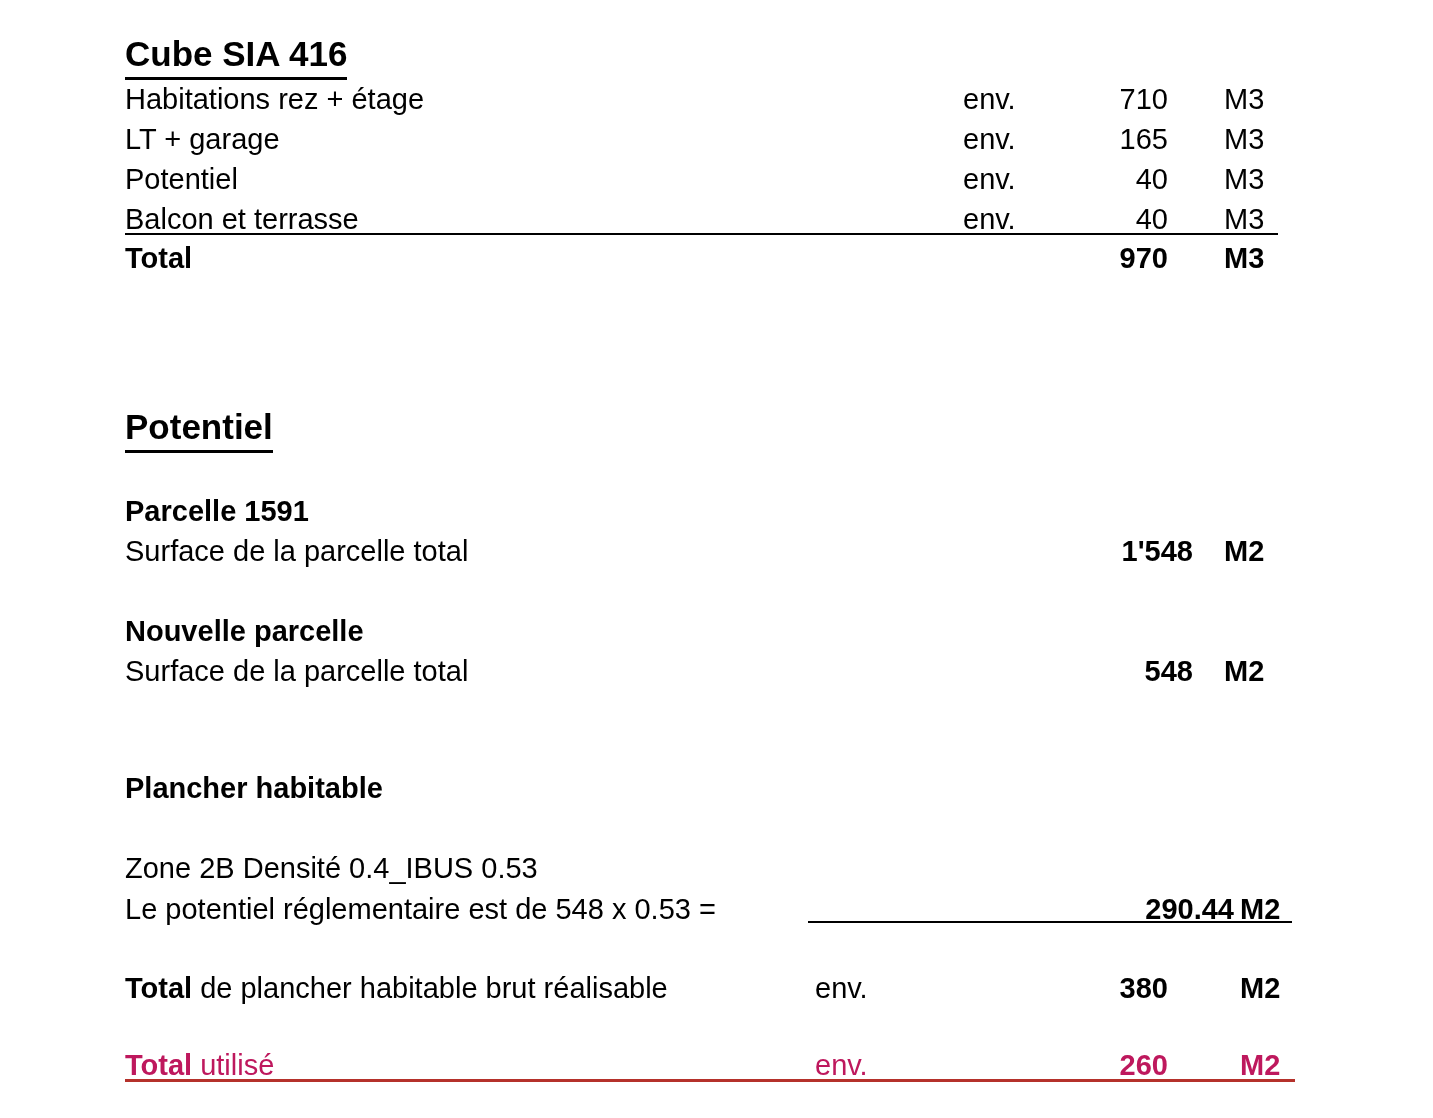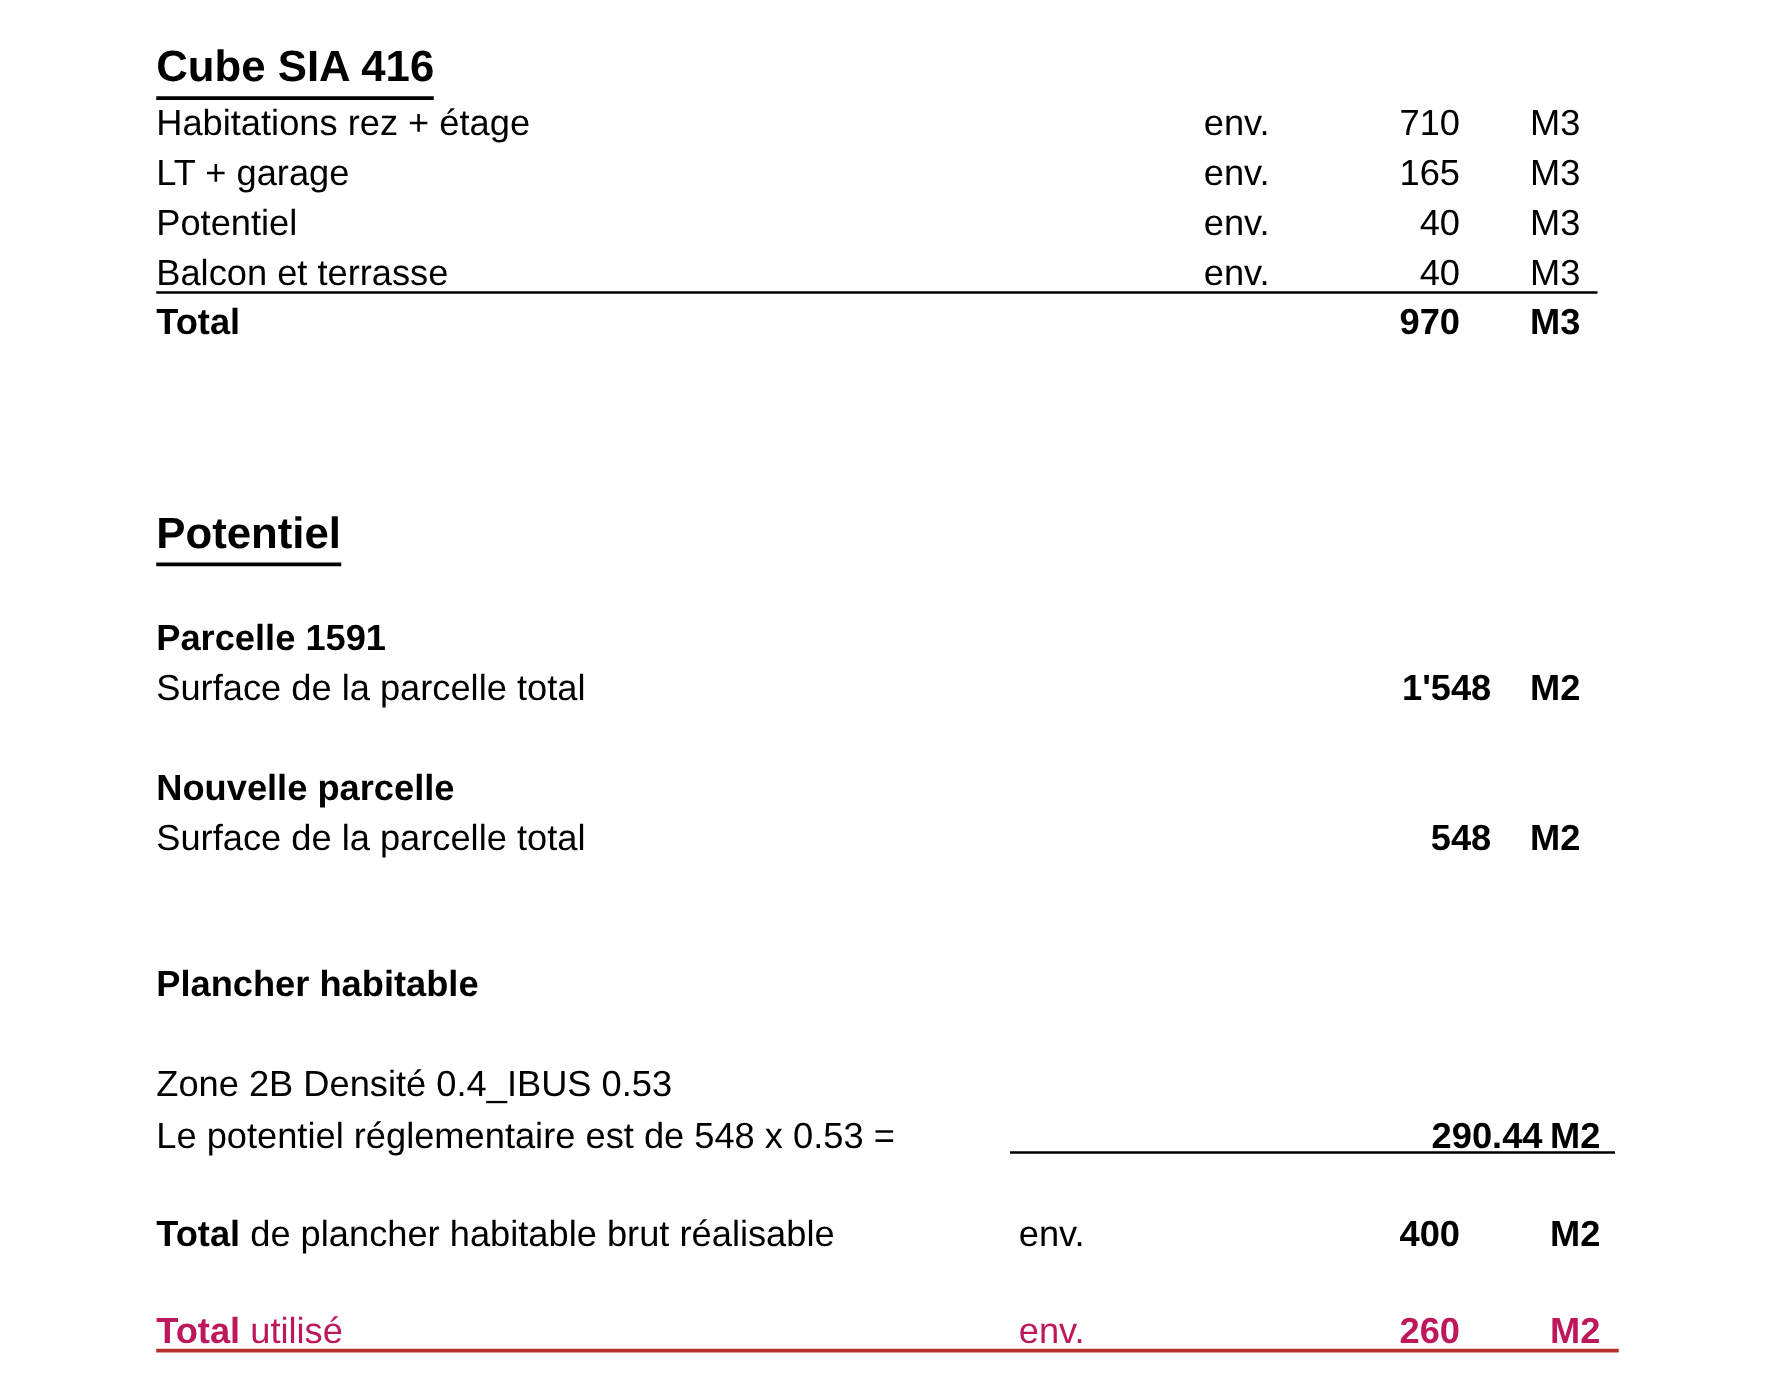--- a/index.html
+++ b/index.html
@@ -135,21 +135,21 @@
   <div class="line" style="top:894px">
     <span class="t col-label">Le potentiel réglementaire est de 548 x 0.53 =</span>
     <span class="t col-val3 b">290.44</span>
     <span class="t col-unit2 b">M2</span>
   </div>
   <div class="rule" style="left:808px; top:921px; width:484px; height:2px;"></div>
 
   <div class="line" style="top:973px">
     <span class="t col-label"><b>Total</b><span> de plancher habitable brut réalisable</span></span>
     <span class="t col-env2">env.</span>
-    <span class="t col-val1 b">400</span>
+    <span class="t col-val1 b">380</span>
     <span class="t col-unit2 b">M2</span>
   </div>
 
   <div class="line" style="top:1050px">
     <span class="t col-label red"><b>Total</b><span> utilisé</span></span>
     <span class="t col-env2 red">env.</span>
     <span class="t col-val1 b red">260</span>
     <span class="t col-unit2 b red">M2</span>
   </div>
   <div class="rule-red" style="left:125px; top:1079px; width:1170px; height:3px;"></div>

